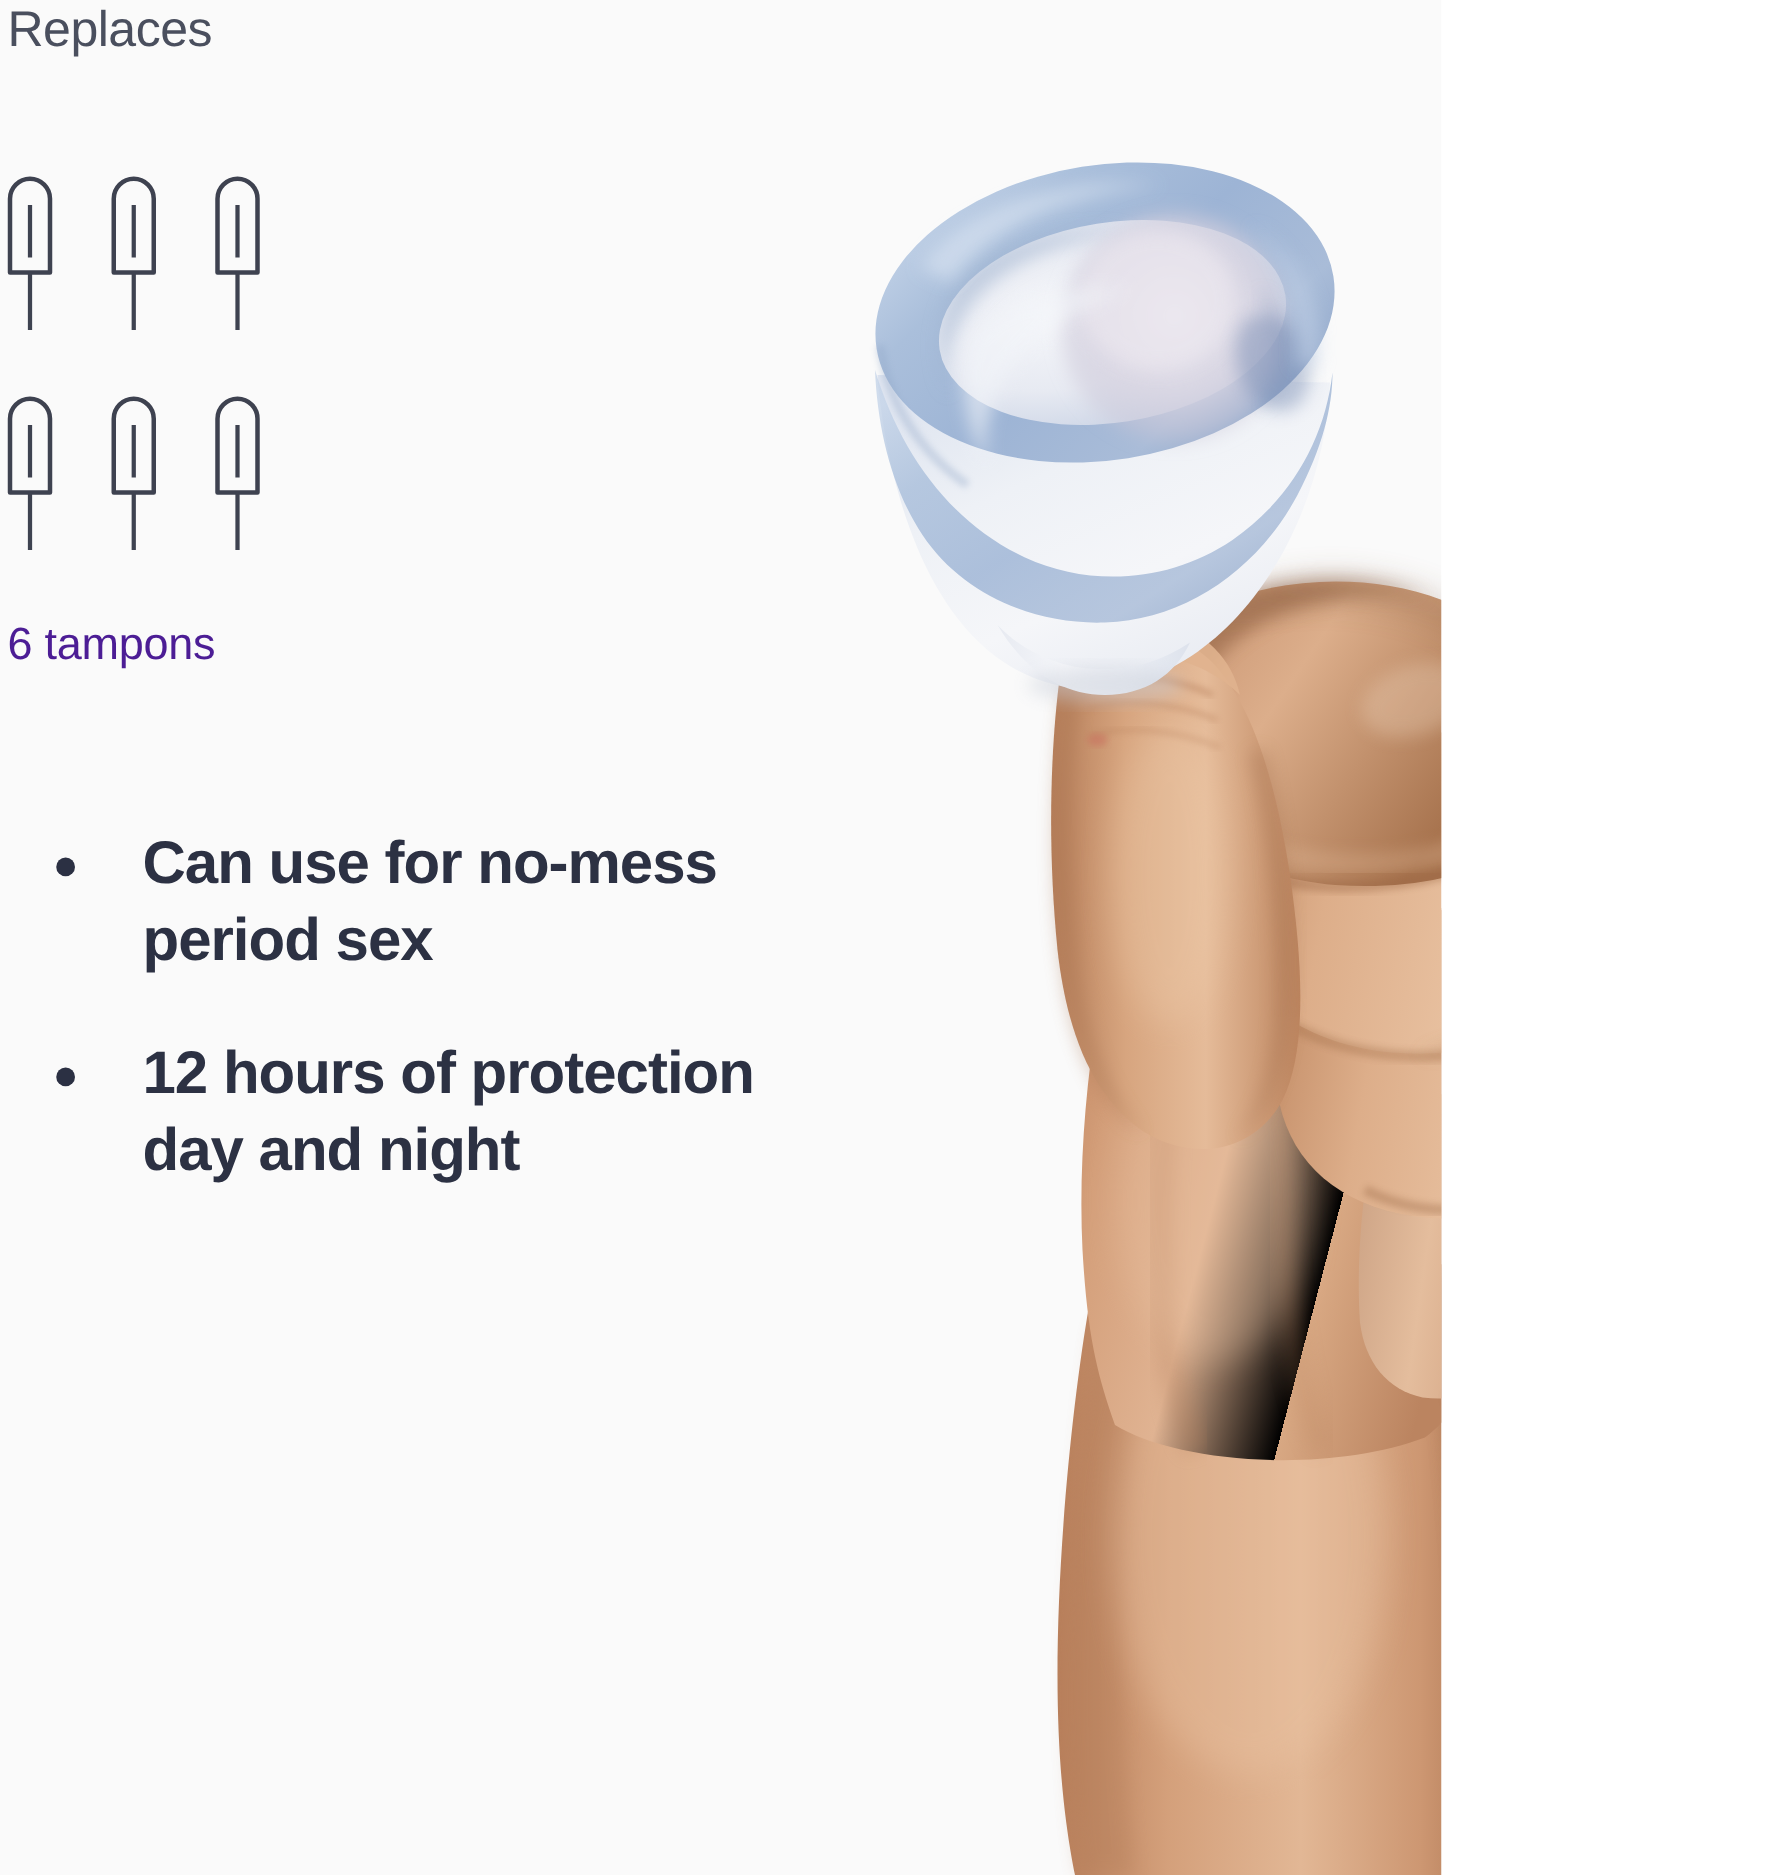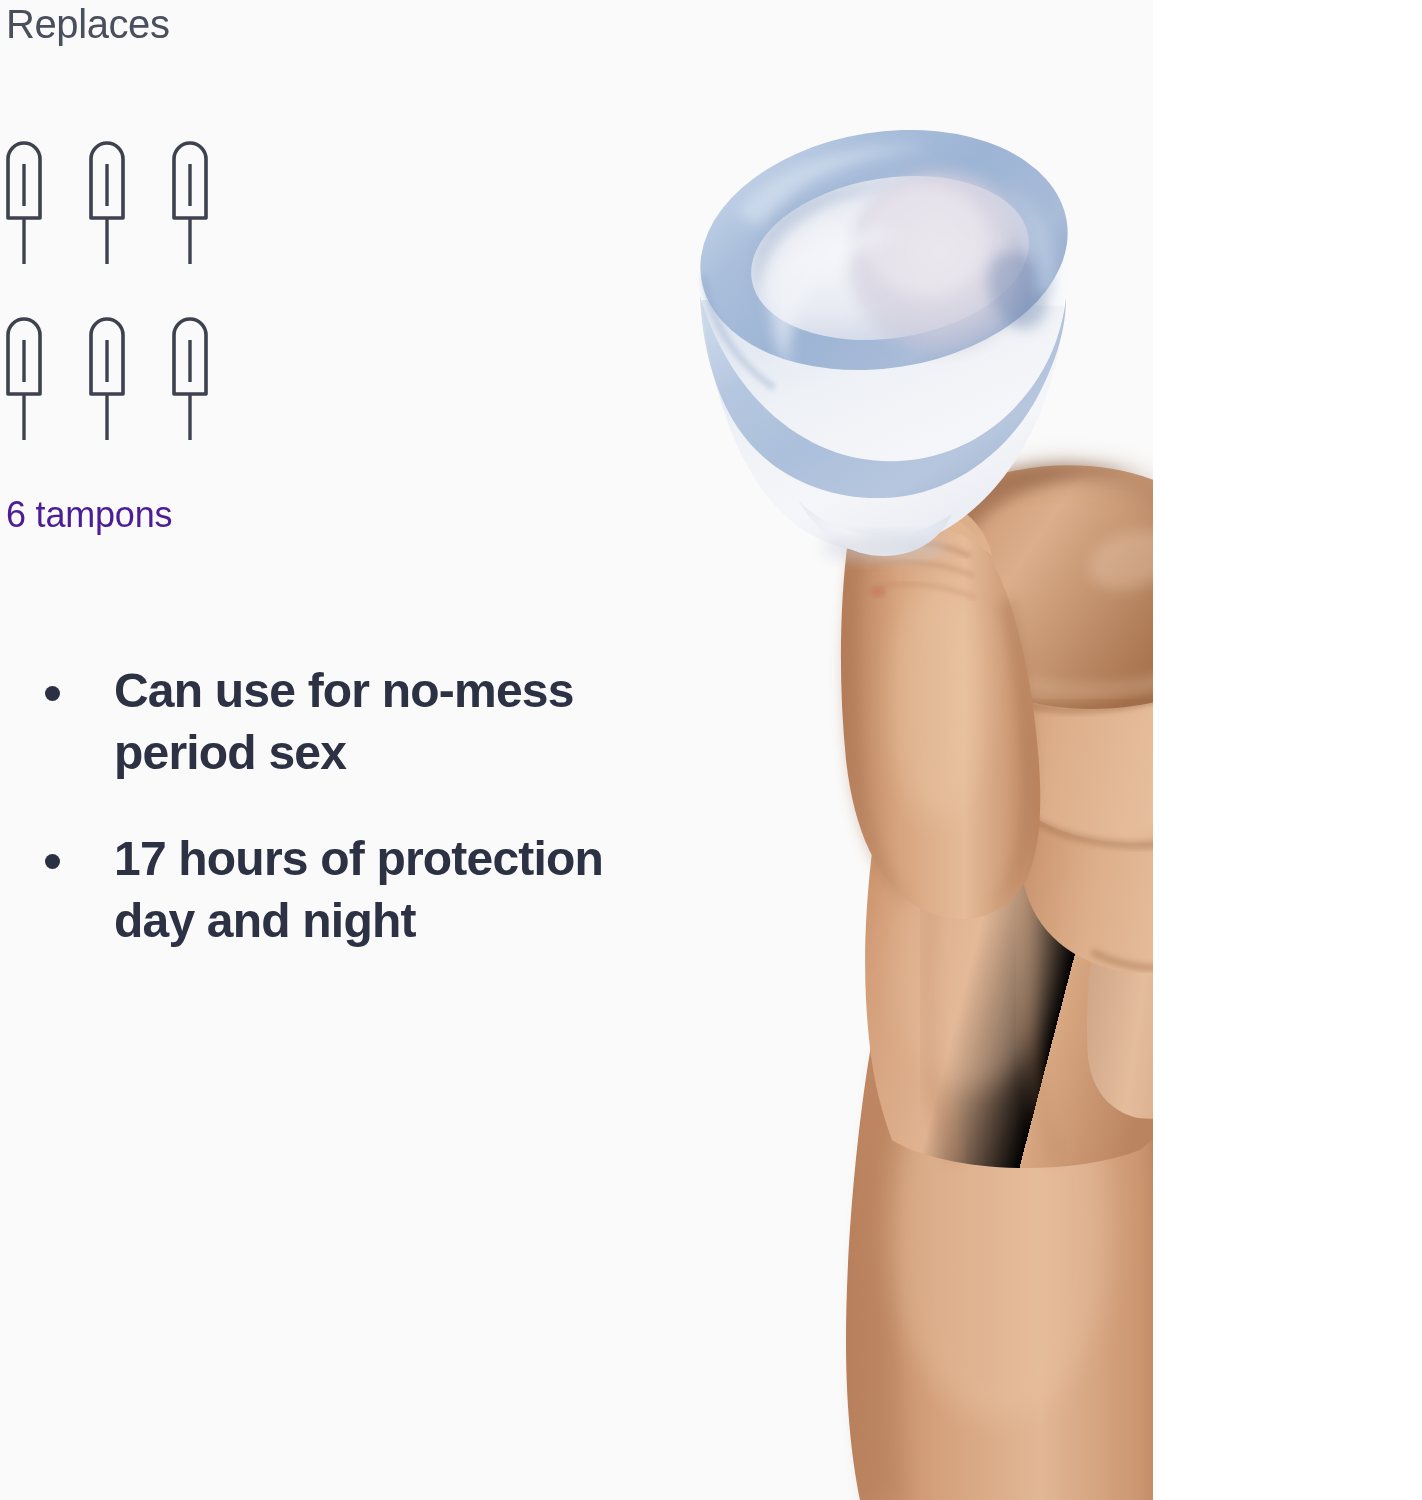--- a/index.html
+++ b/index.html
@@ -153,21 +153,21 @@
   <div id="replaces-caption">6 tampons</div>
 
   <div id="benefits-list">
     <div class="benefit-item">
       <span class="benefit-bullet"></span>
       <span class="benefit-text">Can use for no-mess
 period sex</span>
     </div>
     <div class="benefit-item">
       <span class="benefit-bullet"></span>
-      <span class="benefit-text">17 hours of protection
+      <span class="benefit-text">12 hours of protection
 day and night</span>
     </div>
   </div>
 
   <div id="product-photo">
     <svg width="782" height="1500" viewBox="0 0 782 1500">
       <defs>
 
         <linearGradient id="skinMain" x1="0" y1="0" x2="1" y2="0.35">
           <stop offset="0%" stop-color="#c0845f"></stop>

